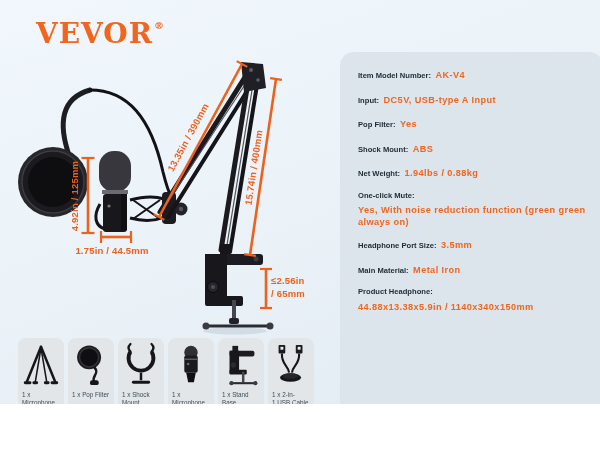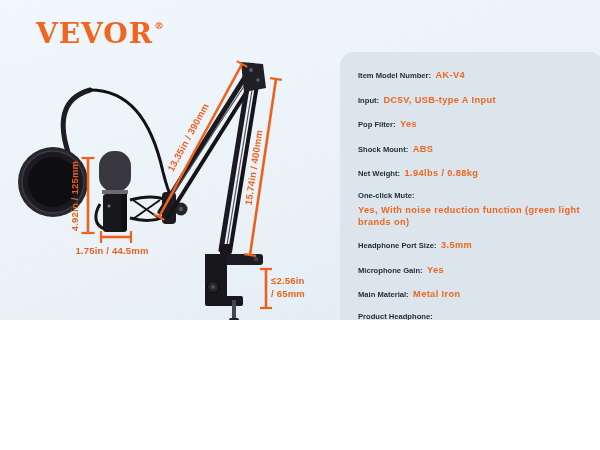--- a/index.html
+++ b/index.html
@@ -1,17 +1,17 @@
 <!DOCTYPE html>
 <html><head>
 <meta charset="utf-8">
 <style>
   html,body{margin:0;padding:0;}
   body{width:600px;height:450px;overflow:hidden;font-family:"Liberation Sans",sans-serif;}
-  .stage{position:relative;width:600px;height:320px;overflow:hidden;
+  .stage{position:relative;width:600px;height:404px;overflow:hidden;
          background:linear-gradient(160deg,#f1f7fc 0%,#eaf2f8 55%,#e2ebf2 100%);}
 
   
   .logo{position:absolute;left:36px;top:17px;color:#f0661f;
         font-family:"DejaVu Serif",serif;font-weight:bold;font-size:28px;letter-spacing:1px;}
   .logo .reg{font-size:10px;vertical-align:14px;margin-left:1px;}
 
   
   .hero{position:absolute;left:0;top:0;}
   .measure-text{fill:#ee611c;font-weight:bold;font-size:9.5px;
@@ -132,27 +132,27 @@
   </svg>
 
   <div class="spec-panel">
     <div class="spec-row"><span class="spec-label">Item Model Number:</span> <span class="spec-value">AK-V4</span></div>
     <div class="spec-row"><span class="spec-label">Input:</span> <span class="spec-value">DC5V, USB-type A Input</span></div>
     <div class="spec-row"><span class="spec-label">Pop Filter:</span> <span class="spec-value">Yes</span></div>
     <div class="spec-row"><span class="spec-label">Shock Mount:</span> <span class="spec-value">ABS</span></div>
     <div class="spec-row"><span class="spec-label">Net Weight:</span> <span class="spec-value">1.94lbs / 0.88kg</span></div>
     <div class="spec-row block">
         <span class="spec-label">One-click Mute:</span>
-        <span class="spec-value">Yes, With noise reduction function (green light brands on)</span>
+        <span class="spec-value">Yes, With noise reduction function (green green always on)</span>
       </div>
     <div class="spec-row"><span class="spec-label">Headphone Port Size:</span> <span class="spec-value">3.5mm</span></div>
-    <div class="spec-row"><span class="spec-label">Microphone Gain:</span> <span class="spec-value">Yes</span></div>
     <div class="spec-row"><span class="spec-label">Main Material:</span> <span class="spec-value">Metal Iron</span></div>
     <div class="spec-row block">
         <span class="spec-label">Product Headphone:</span>
+        <span class="spec-value">44.88x13.38x5.9in / 1140x340x150mm</span>
       </div>
   </div>
 
   <div class="contents-row">
 
     <div class="tile">
       <div class="icon-box">
         <svg width="44" height="48" viewBox="0 0 46 48">
           <g stroke="#15151a" stroke-width="2.6" stroke-linecap="round">
             <line x1="23" y1="5" x2="8" y2="42"></line>

